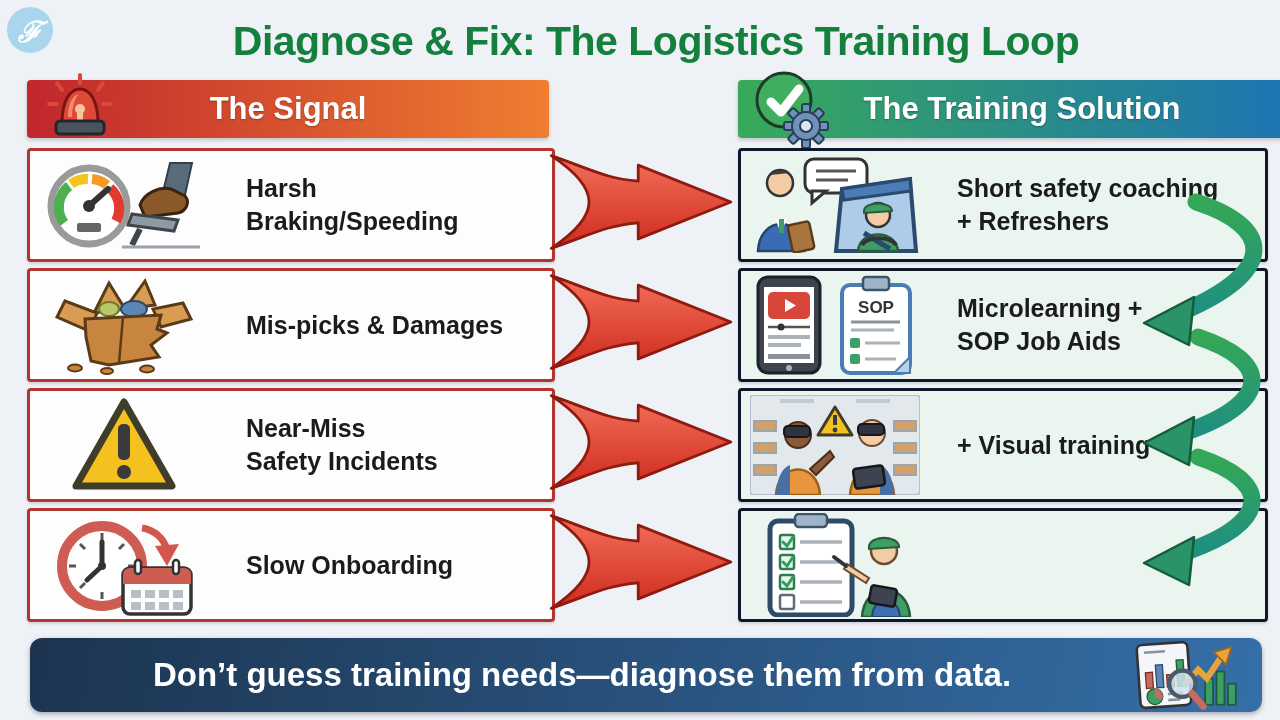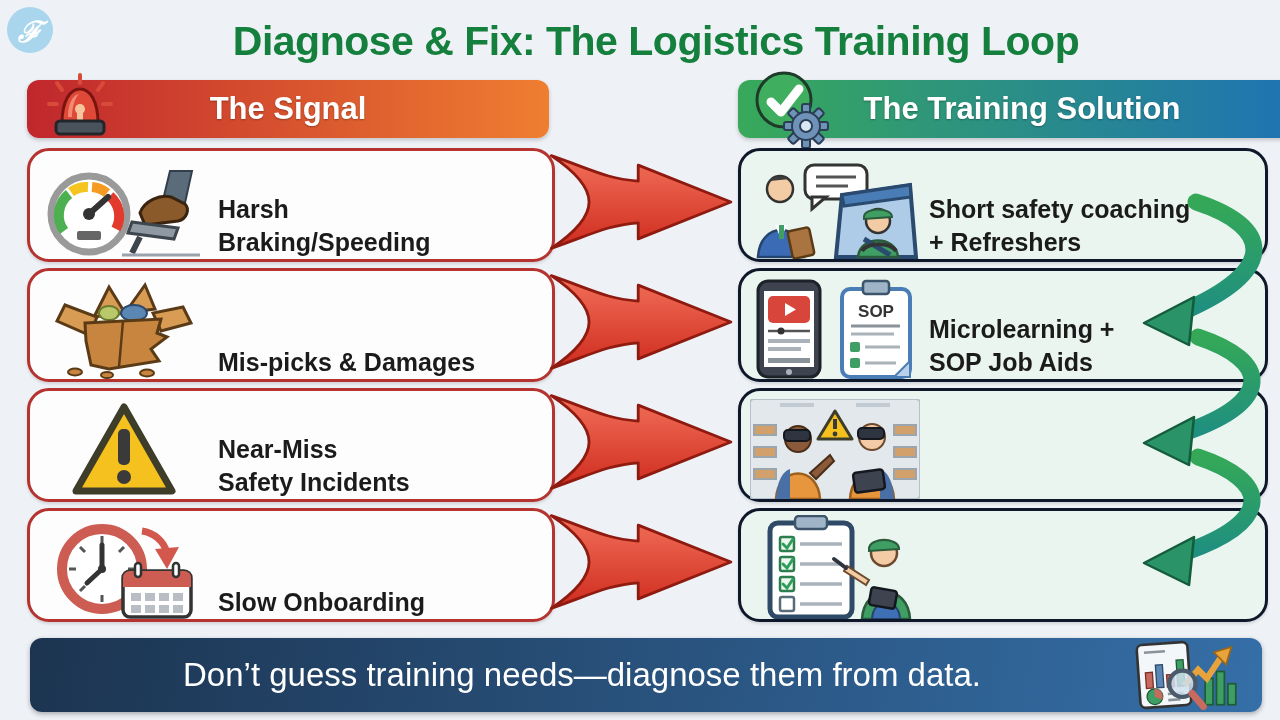--- a/index.html
+++ b/index.html
@@ -4,43 +4,43 @@
 <style>
   html,body{margin:0;padding:0;}
   .canvas{position:relative;width:1280px;height:720px;background:#eef1f6;overflow:hidden;
           font-family:"Liberation Sans",sans-serif;}
   .title{position:absolute;top:2px;left:0;width:100%;text-align:center;margin:16px;
          font-size:41px;font-weight:800;color:#15803d;letter-spacing:-0.5px;}
   .logo{position:absolute;top:7px;left:7px;width:46px;height:46px;border-radius:50%;
         background:#a9d6ec;display:flex;align-items:center;justify-content:center;
         color:#fff;font-size:29px;font-style:italic;font-weight:700;
         font-family:"DejaVu Serif",serif;}
-  .header{position:absolute;top:80px;height:58px;border-radius:12px;display:flex;
+  .header{position:absolute;top:80px;height:58px;border-radius:4px;display:flex;
           align-items:center;justify-content:center;color:#fff;font-size:31px;font-weight:700;
           text-shadow:0 1px 2px rgba(0,0,0,.3);box-shadow:0 2px 4px rgba(0,0,0,.2);}
   .header-signal{left:27px;width:522px;background:linear-gradient(90deg,#c0272d,#ef7e30);}
   .header-solution{left:738px;width:568px;background:linear-gradient(90deg,#38a95a,#1d72b5);}
   .hicon{position:absolute;left:14px;}
   .hicon-siren{top:-9px;}
   .hicon-checkgear{left:10px;top:-14px;}
-  .card{position:absolute;height:108px;border-radius:22px;display:flex;align-items:flex-end;
-        box-shadow:0 2px 3px rgba(0,0,0,.12);}
+  .card{position:absolute;height:108px;border-radius:4px;display:flex;align-items:center;
+        box-shadow:0 2px 3px rgba(0,0,0,.12);gap:28px;}
   .card-signal{left:27px;width:522px;background:#fdfdfd;border:3px solid #b5342f;}
   .card-solution{left:738px;width:524px;background:#e9f5ee;border:3px solid #0f172a;}
   .r0{top:148px}.r1{top:268px}.r2{top:388px}.r3{top:508px}
   .ar0{top:150px}.ar1{top:270px}.ar2{top:390px}.ar3{top:510px}
   .icon-box{width:188px;flex:0 0 auto;display:flex;justify-content:center;align-items:center;}
   .card-text{font-size:25px;font-weight:700;color:#1b1b1b;line-height:1.32;}
   .card-text span{display:block;}
   .red-arrow{position:absolute;left:541px;width:202px;height:104px;}
   .loop{position:absolute;left:1138px;top:185px;width:142px;height:445px;}
   .footer{position:absolute;left:30px;top:638px;width:1232px;height:74px;border-radius:12px;
           background:linear-gradient(100deg,#1c3450,#356fa8);display:flex;align-items:center;
           color:#fff;box-shadow:0 2px 5px rgba(0,0,0,.3);}
-  .footer-text{flex:1;text-align:center;font-size:33px;font-weight:400;padding-left:10px;}
+  .footer-text{flex:1;text-align:center;font-size:33px;font-weight:700;padding-left:10px;}
   .footer-icon{margin-right:16px;flex:0 0 auto;}
 </style>
 </head>
 <body>
 
 <div class="canvas">
 
   <svg width="0" height="0" style="position:absolute">
     <defs>
       <linearGradient id="redA" x1="0" y1="0" x2="0" y2="1">
@@ -253,20 +253,21 @@
         <path d="M26 100 C27 80 34 72 40 70 L40 100 Z" fill="#4a6fa5"></path>
         <polygon points="60,74 80,56 84,62 66,80" fill="#8a5a3b" stroke="#4a2e18" stroke-width="2"></polygon>
         <circle cx="122" cy="38" r="13" fill="#f3cba5" stroke="#6b4a2e" stroke-width="2"></circle>
         <rect x="108" y="29" width="26" height="11" rx="4" fill="#2e3440" stroke="#14171d" stroke-width="2"></rect>
         <path d="M100 100 C102 64 142 64 144 100 Z" fill="#e8963e" stroke="#9c5f1c" stroke-width="2.5"></path>
         <path d="M144 100 C143 80 136 72 130 70 L130 100 Z" fill="#4a6fa5"></path>
         <rect x="104" y="72" width="30" height="20" rx="3" transform="rotate(-8 119 82)" fill="#3d4450" stroke="#14171d" stroke-width="2.5"></rect>
       </svg>
     </div>
     <div class="card-text">
+      <span>+ Visual training</span>
     </div>
   </div>
 
   <div class="card card-signal r3">
     <div class="icon-box">
       <svg width="155" height="102" viewBox="0 0 155 102">
         <path d="M95 14 A30 30 0 0 1 120 36" fill="none" stroke="#d4574e" stroke-width="7"></path>
         <polygon points="108,32 132,30 120,52" fill="#d4574e"></polygon>
         <circle cx="55" cy="52" r="40" fill="#fff" stroke="#cd5c52" stroke-width="10"></circle>
         <g stroke="#555" stroke-width="3">

